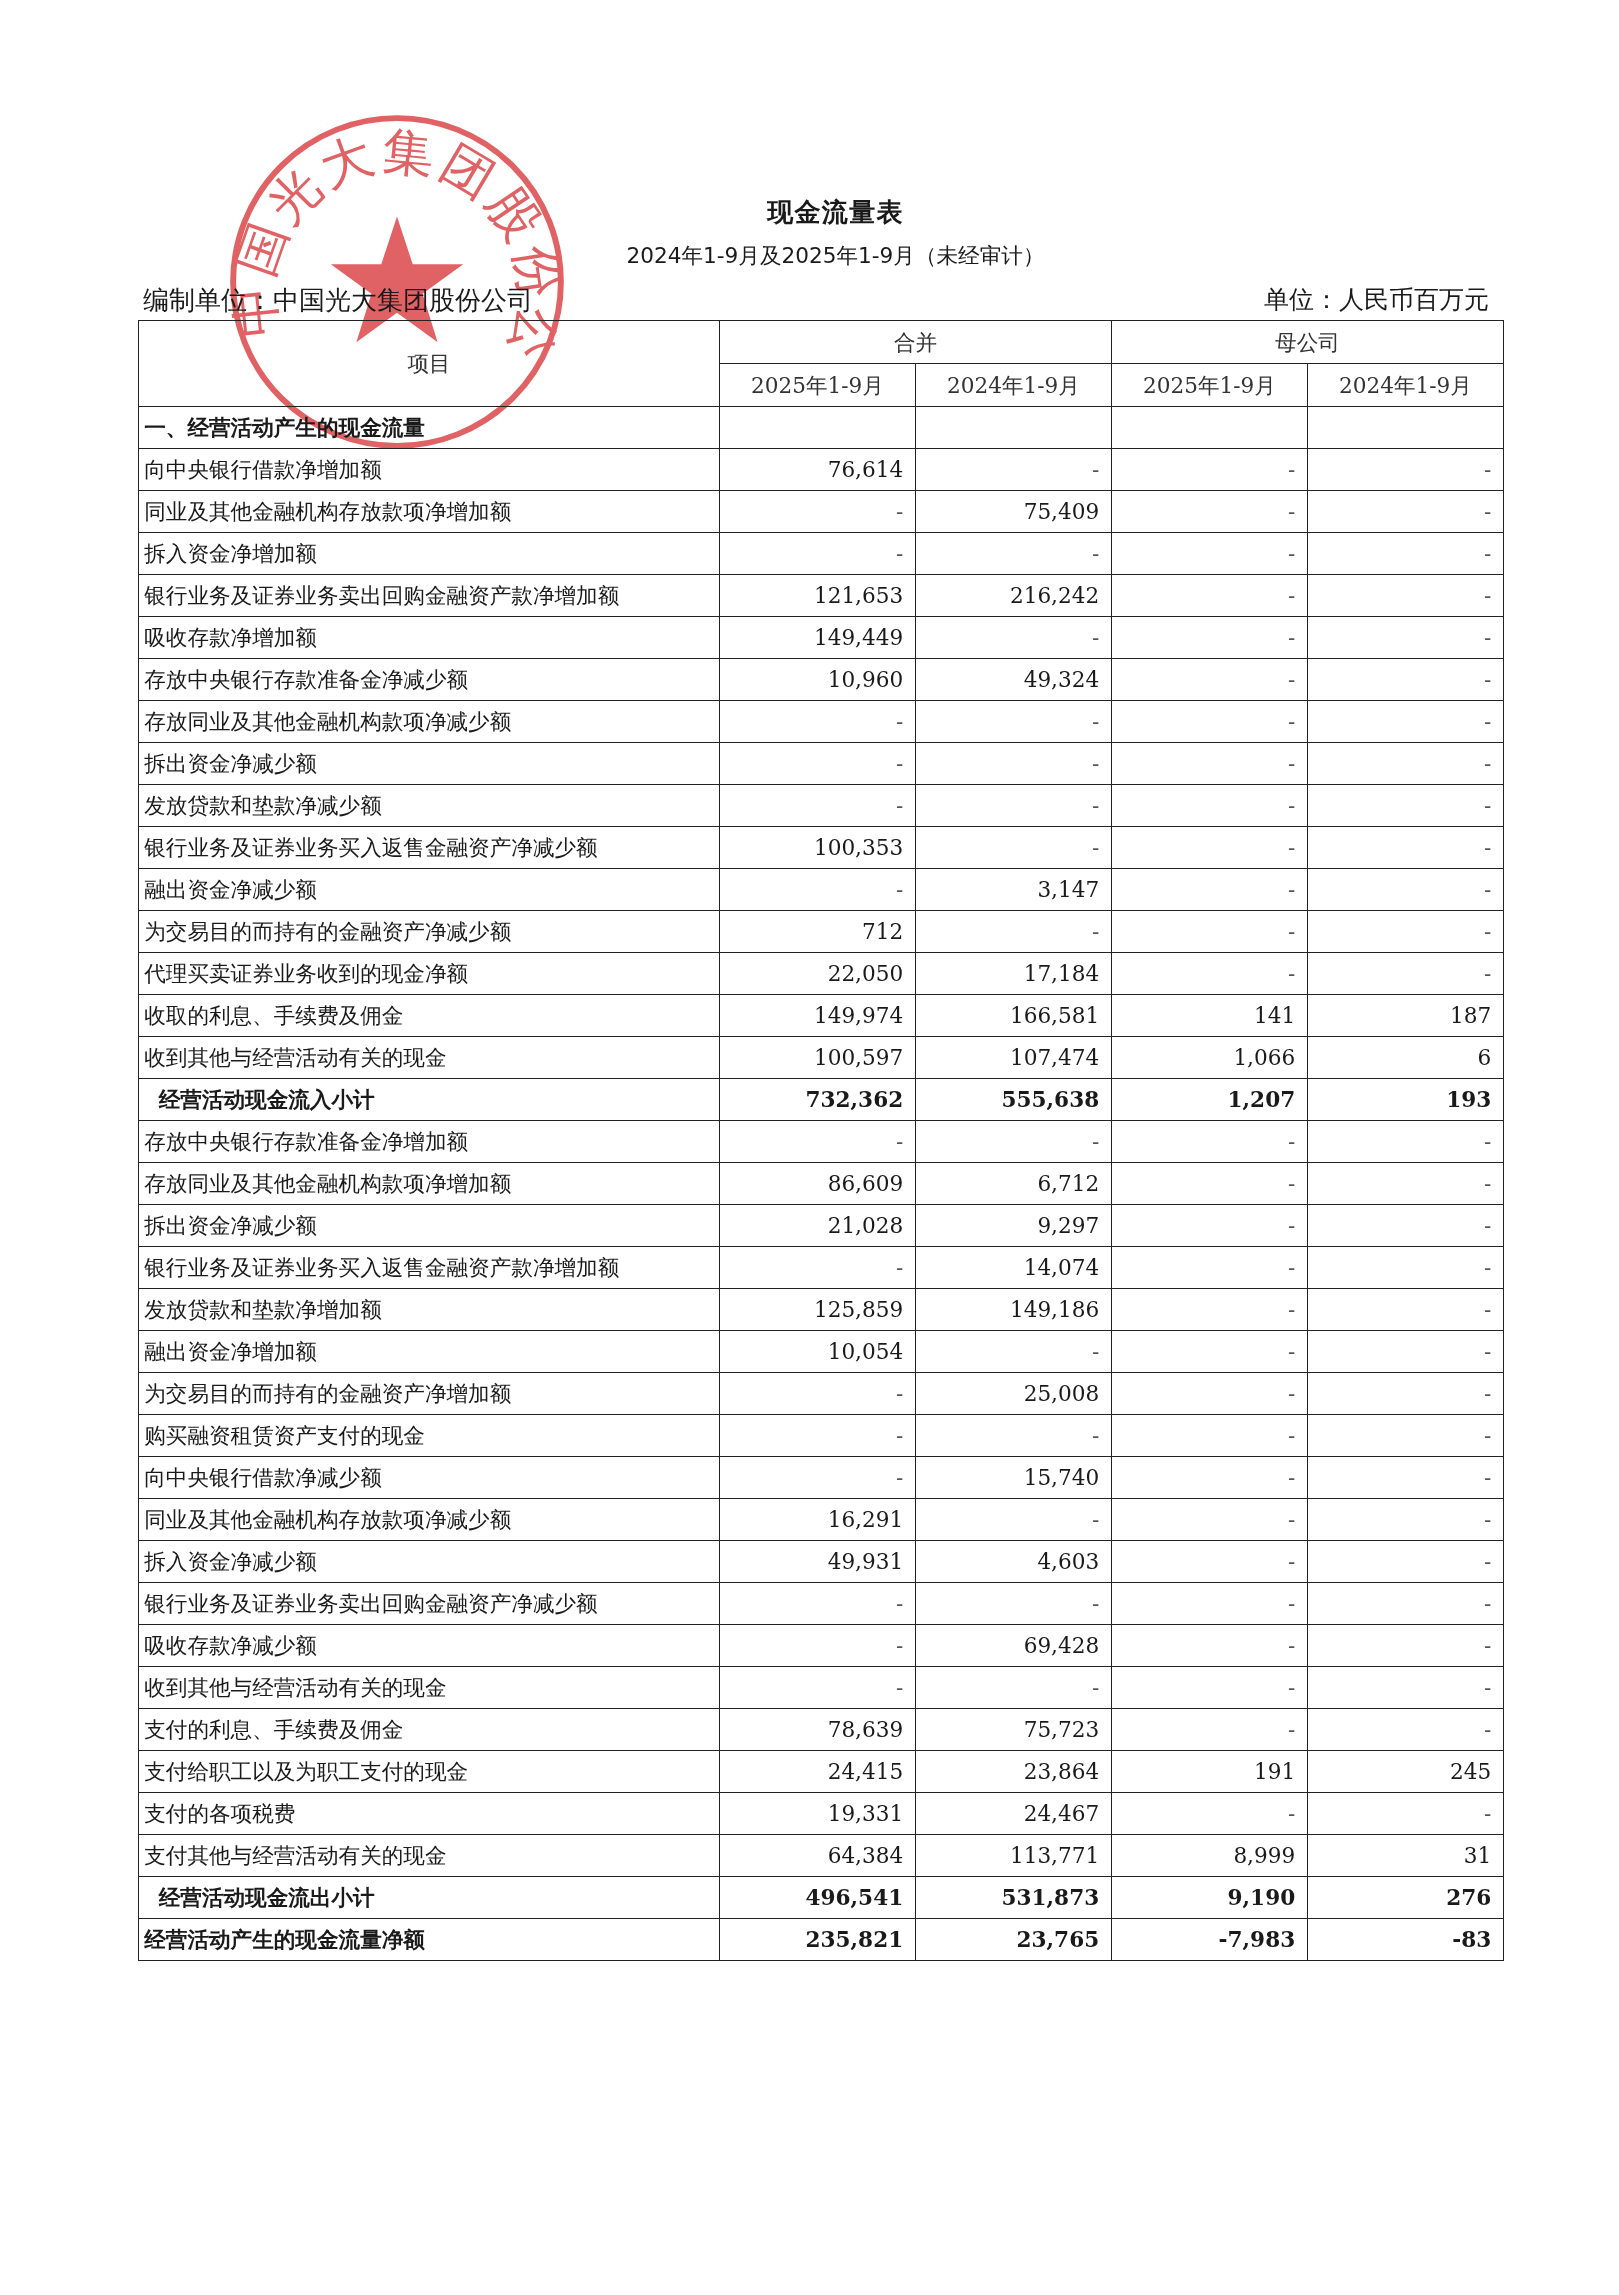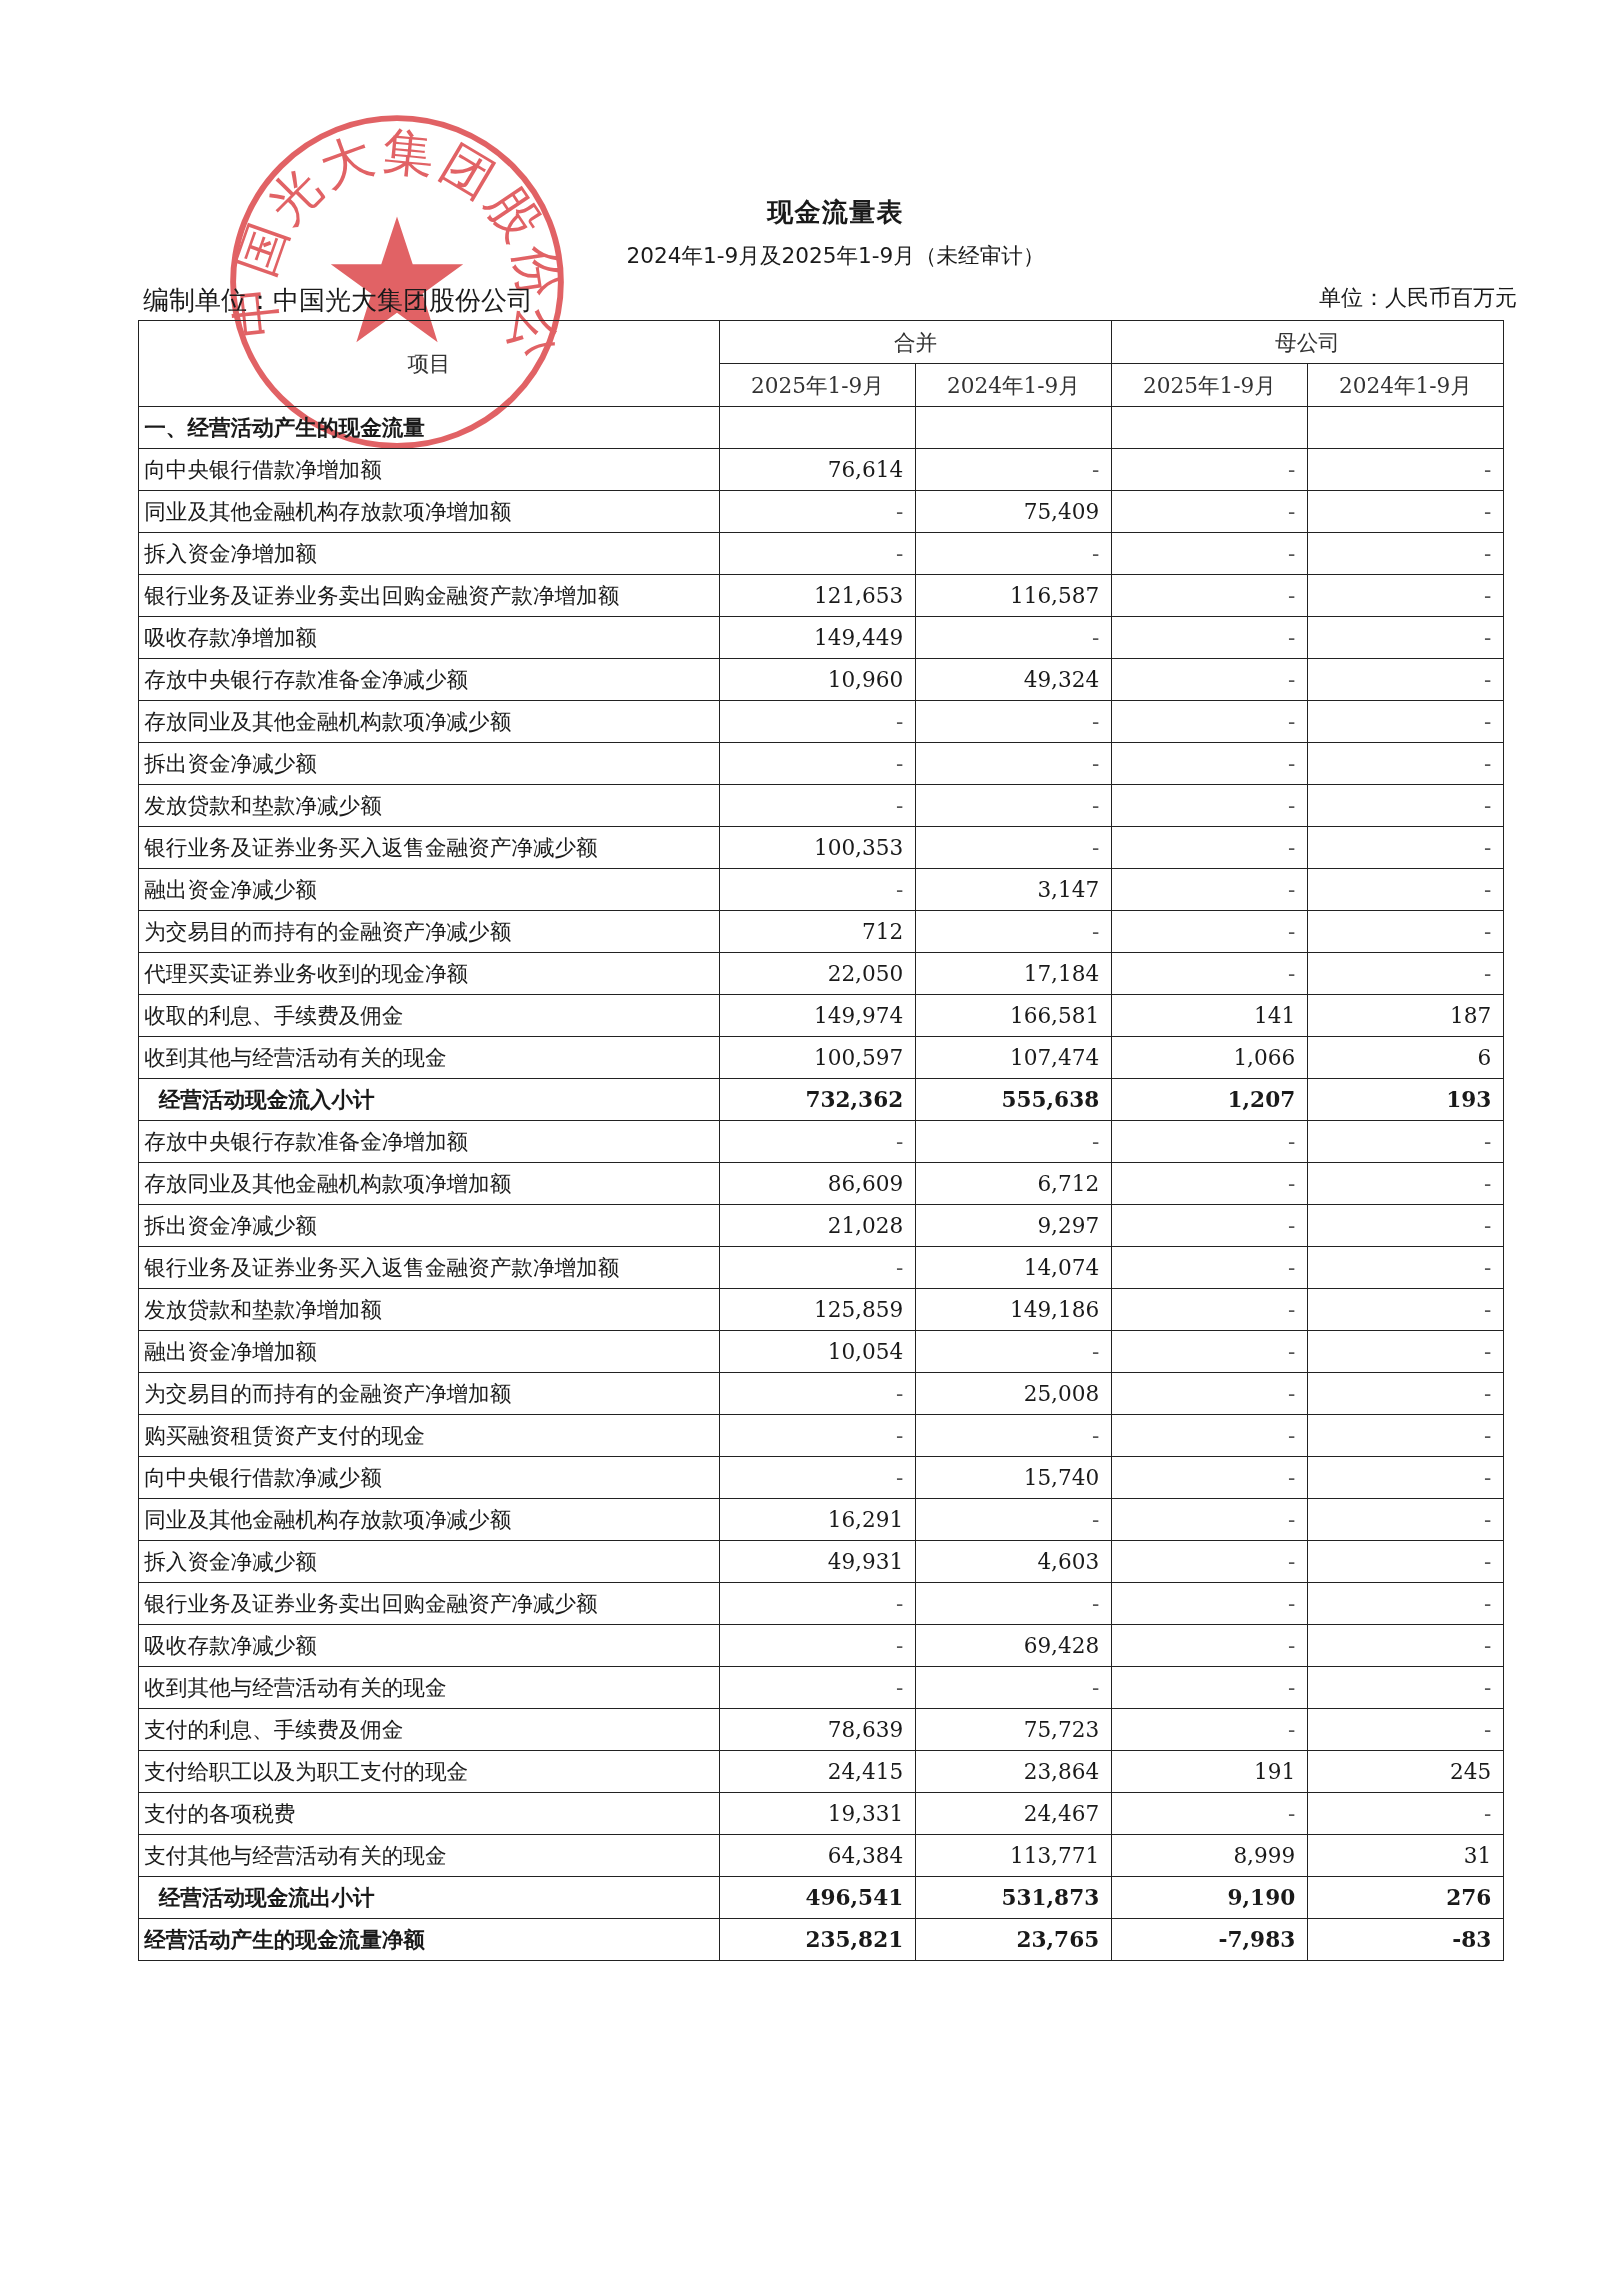--- a/index.html
+++ b/index.html
@@ -10,21 +10,21 @@
   .title {
     position:absolute; left:0; width:1619px; top:195px; text-align:center;
     font-family:"DejaVu Sans","Liberation Sans",sans-serif; font-weight:bold; font-size:26px; letter-spacing:1.3px;
     left:26px;
   }
   .subtitle {
     position:absolute; left:26px; width:1619px; top:241px; text-align:center;
     font-family:"DejaVu Sans","Liberation Sans",sans-serif; font-size:21.6px;
   }
   .meta-left { position:absolute; left:143px; top:283px; font-size:26px; }
-  .meta-right { position:absolute; right:102px; top:283px; font-size:22px; }
+  .meta-right { position:absolute; right:130px; top:283px; font-size:25px; }
   table.sheet {
     position:absolute; left:138px; top:320px; width:1365px;
     border-collapse:collapse; table-layout:fixed;
   }
   table.sheet td, table.sheet th {
     border:1.6px solid #222; padding:0 9.2px; height:41px; font-size:21.6px; font-weight:normal;
     white-space:nowrap; overflow:hidden;
   }
   table.sheet th { text-align:center; color:#333; }
   table.sheet td.label { text-align:left; padding-left:5.2px; }
@@ -107,21 +107,21 @@
       <tr class="item">
         <td class="label">拆入资金净增加额</td>
         <td class="num dash">-</td>
         <td class="num dash">-</td>
         <td class="num dash">-</td>
         <td class="num dash">-</td>
       </tr>
       <tr class="item">
         <td class="label">银行业务及证券业务卖出回购金融资产款净增加额</td>
         <td class="num">121,653</td>
-        <td class="num">116,587</td>
+        <td class="num">216,242</td>
         <td class="num dash">-</td>
         <td class="num dash">-</td>
       </tr>
       <tr class="item">
         <td class="label">吸收存款净增加额</td>
         <td class="num">149,449</td>
         <td class="num dash">-</td>
         <td class="num dash">-</td>
         <td class="num dash">-</td>
       </tr>

